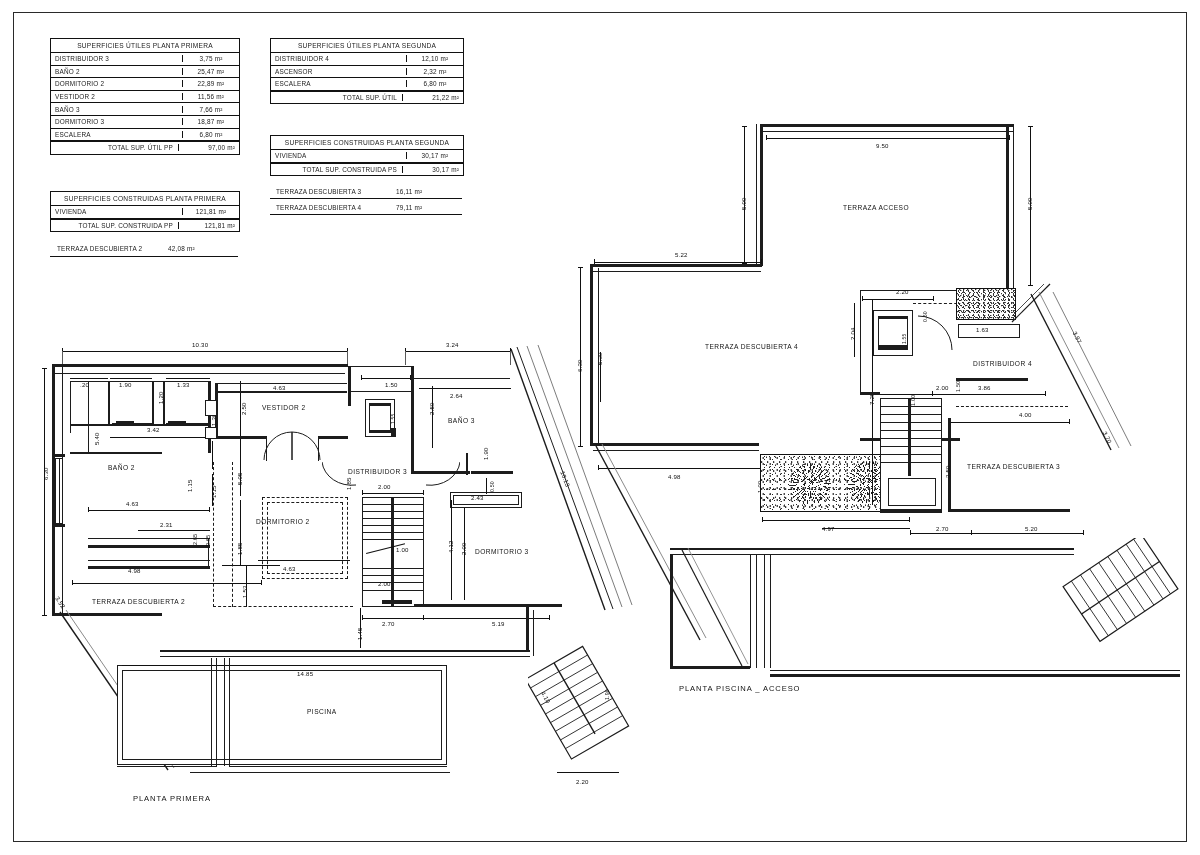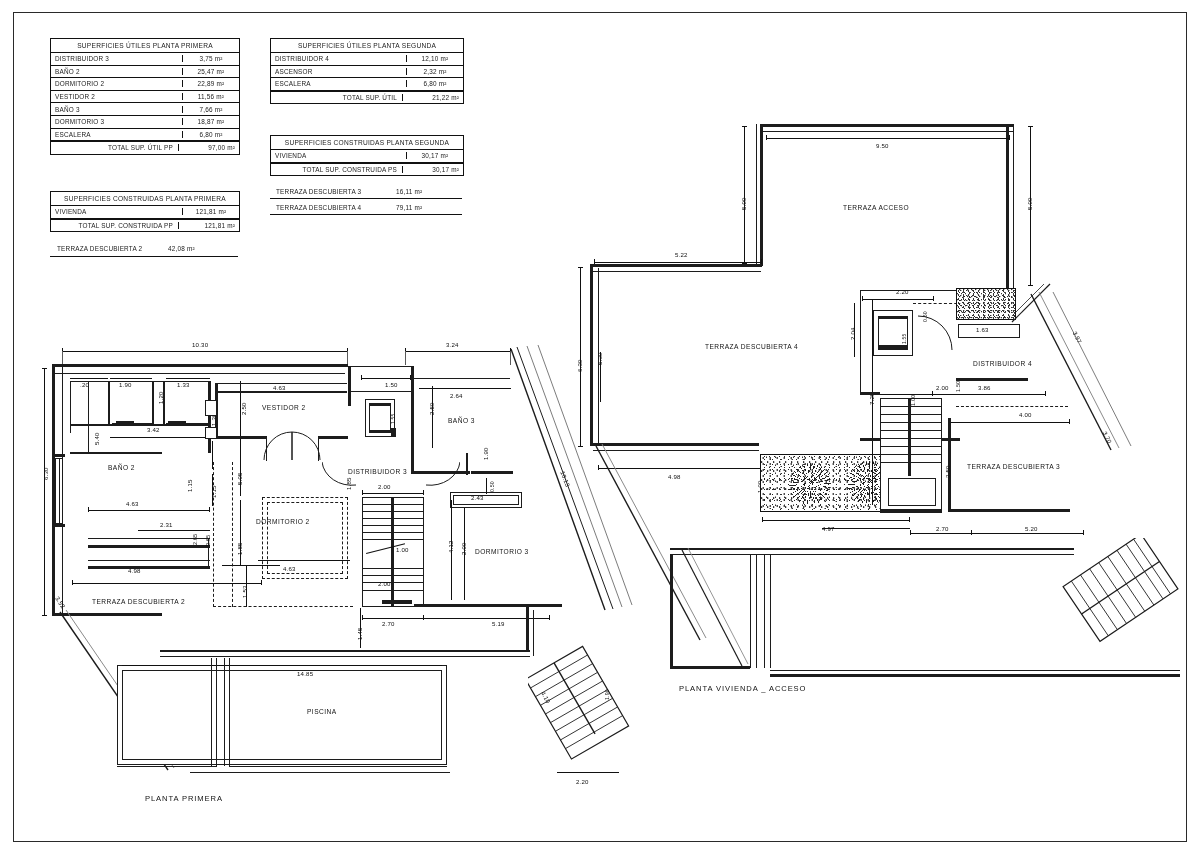--- a/index.html
+++ b/index.html
@@ -412,21 +412,21 @@
         <line x1="18" y1="84" x2="84" y2="84" stroke="#1c1c1c" stroke-width="0.8"></line>
         <line x1="18" y1="94" x2="84" y2="94" stroke="#1c1c1c" stroke-width="0.8"></line>
         <line x1="51" y1="14" x2="51" y2="96" stroke="#1c1c1c" stroke-width="1.4"></line>
       </g>
     </svg>
     <div class="dimr" style="left:546px;top:690px;transform:rotate(60deg);">4.10</div>
     <div class="dim" style="left:576px;top:778px;">2.20</div>
     <div class="dline" style="left:557px;top:772px;width:62px;"></div>
     <div class="dimr" style="left:604px;top:700px;transform:rotate(-90deg);font-size:5.2px;">1.90</div>
 
-    <div class="planttl" style="left:133px;top:794px;margin-left:12px;">PLANTA PRIMERA</div>
+    <div class="planttl" style="left:133px;top:794px;">PLANTA PRIMERA</div>
   </div>
 
   <div class="abs" style="left:560px;top:0;width:640px;height:855px;">
 
     <div class="wall" style="left:200px;top:124px;width:254px;height:3px;"></div>
     <div class="lnh" style="left:200px;top:131px;width:254px;"></div>
     <div class="wall" style="left:200px;top:124px;width:3px;height:142px;"></div>
     <div class="lnv" style="left:196px;top:124px;height:142px;"></div>
     <div class="wall" style="left:446px;top:124px;width:3px;height:166px;"></div>
     <div class="lnv" style="left:453px;top:124px;height:166px;"></div>
@@ -594,16 +594,16 @@
         <line x1="52" y1="16" x2="52" y2="82" stroke="#1c1c1c" stroke-width="0.8"></line>
         <line x1="63" y1="16" x2="63" y2="82" stroke="#1c1c1c" stroke-width="0.8"></line>
         <line x1="74" y1="16" x2="74" y2="82" stroke="#1c1c1c" stroke-width="0.8"></line>
         <line x1="85" y1="16" x2="85" y2="82" stroke="#1c1c1c" stroke-width="0.8"></line>
         <line x1="96" y1="16" x2="96" y2="82" stroke="#1c1c1c" stroke-width="0.8"></line>
         <line x1="105" y1="16" x2="105" y2="82" stroke="#1c1c1c" stroke-width="0.8"></line>
         <line x1="20" y1="49" x2="114" y2="49" stroke="#1c1c1c" stroke-width="1.4"></line>
       </g>
     </svg>
 
-    <div class="planttl" style="left:119px;top:684px;">PLANTA VIVIENDA _ ACCESO</div>
+    <div class="planttl" style="left:119px;top:684px;">PLANTA PISCINA _ ACCESO</div>
   </div>
 
 </div>
 
 </body></html>

